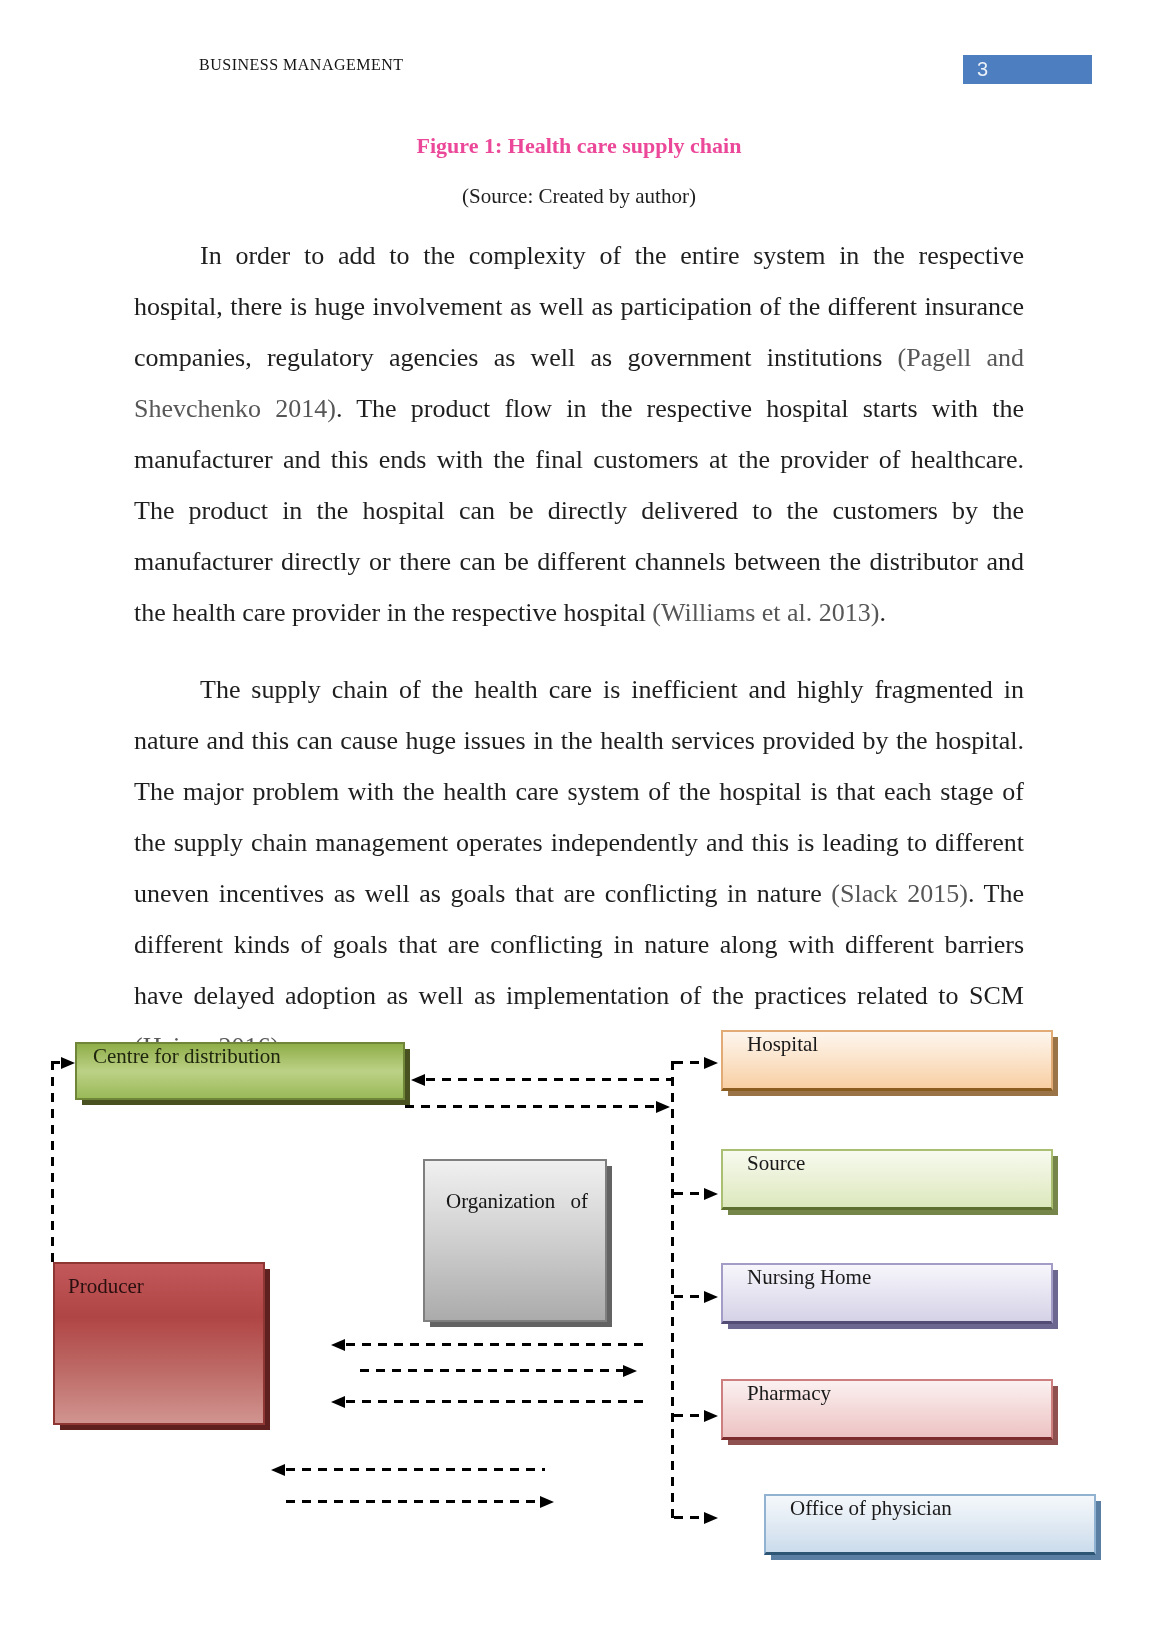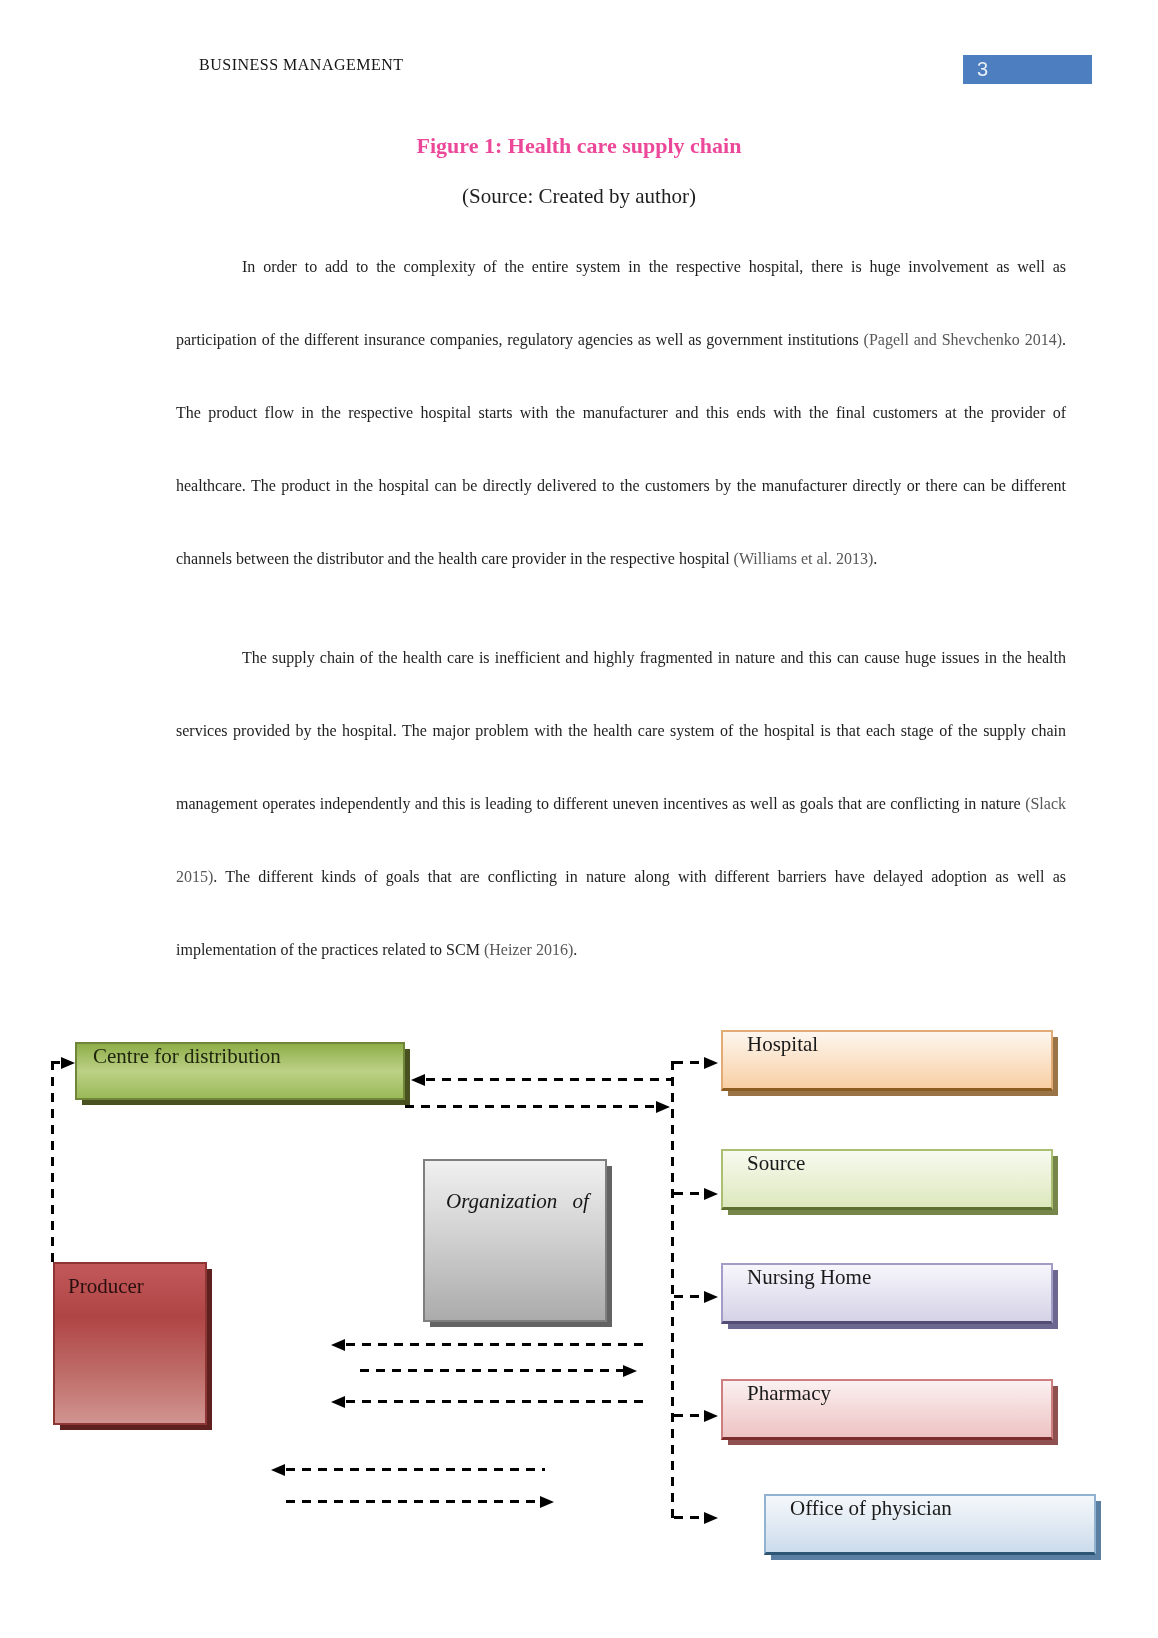--- a/index.html
+++ b/index.html
@@ -13,34 +13,34 @@
   .page-badge{position:absolute;left:963px;top:55px;width:129px;height:29px;
               font-family:"Liberation Sans","DejaVu Sans",sans-serif;font-size:20px;
               line-height:29px;padding-left:14px;box-sizing:border-box;}
 
   
   .fig-caption{position:absolute;left:134px;top:133px;width:890px;text-align:center;
                font-weight:bold;font-size:22px;color:#ec4899;}
   .fig-source{position:absolute;left:134px;top:184px;width:890px;text-align:center;font-size:21px;}
 
   
-  .body-text{position:absolute;left:134px;top:230px;width:890px;font-size:16px;line-height:73px;
-             text-align:justify;margin-left:42px;}
+  .body-text{position:absolute;left:134px;top:230px;width:890px;font-size:26px;line-height:51px;
+             text-align:justify;}
   .body-text p{margin:0;text-indent:66px;}
   .body-text p.para2{margin-top:26px;}
   .cite{color:#575757;}
 
   
   .dbox{position:absolute;border:2px solid #000;box-sizing:border-box;font-size:21px;color:#1a1a1a;}
   .rbox{width:332px;height:61px;display:flex;align-items:flex-start;padding-left:24px;
         border-bottom-width:3px;border-bottom-style:solid;}
   .centre-box{left:75px;top:1042px;width:330px;height:58px;display:flex;align-items:flex-start;
               padding-left:16px;color:#20260d;}
-  .producer-box{left:53px;top:1262px;width:154px;height:163px;padding:10px 0 0 13px;color:#2a0f0f;}
-  .org-box{left:423px;top:1159px;width:184px;height:163px;padding:14px 0 0 21px;color:#161616;font-style:italic;}
+  .producer-box{left:53px;top:1262px;width:212px;height:163px;padding:10px 0 0 13px;color:#2a0f0f;}
+  .org-box{left:423px;top:1159px;width:184px;height:163px;padding:14px 0 0 21px;color:#161616;}
   .org-box .org-line{line-height:52px;}
   .org-box .org-line:first-child{word-spacing:10px;}
 
   
   .dash-h{position:absolute;height:3px;
           background:repeating-linear-gradient(90deg,#000 0 9px,transparent 9px 16px);}
   .dash-v{position:absolute;width:3px;
           background:repeating-linear-gradient(180deg,#000 0 9px,transparent 9px 16px);}
   .ah{position:absolute;width:0;height:0;border-top:6px solid transparent;border-bottom:6px solid transparent;}
   .ah-r{border-left:14px solid #000;}

